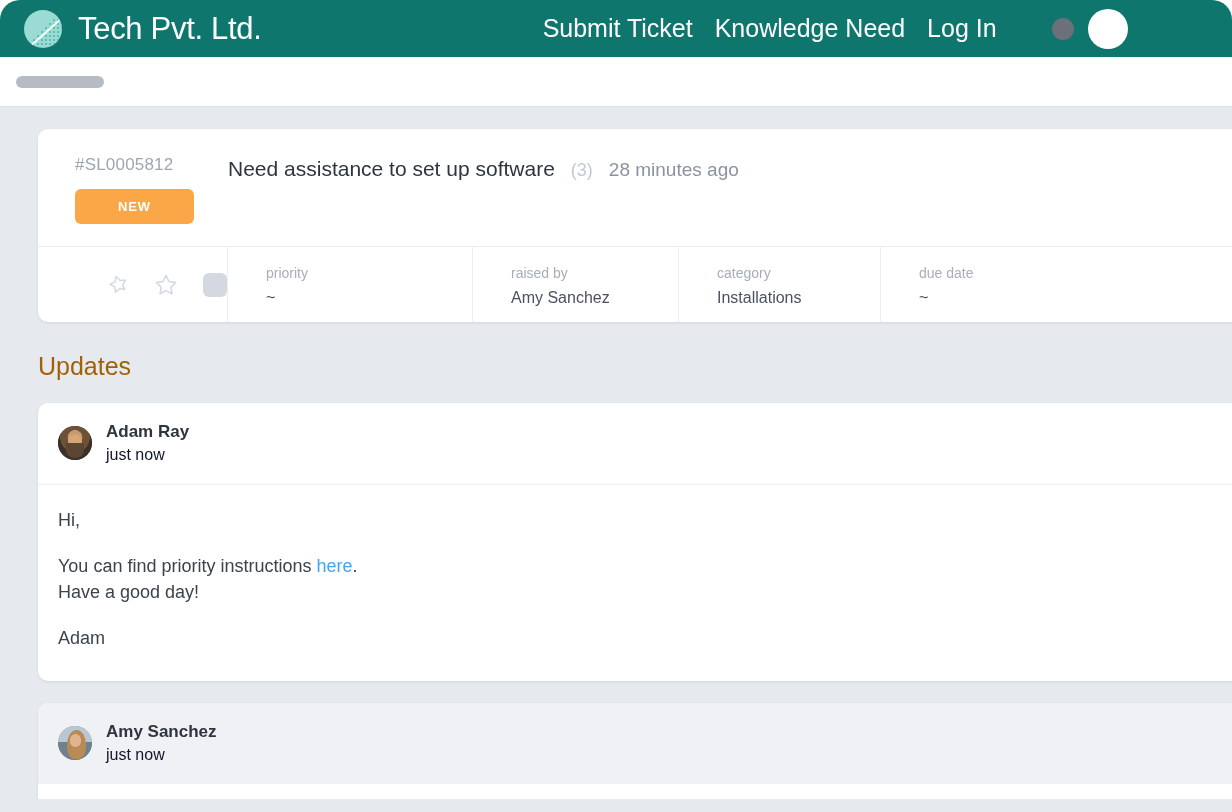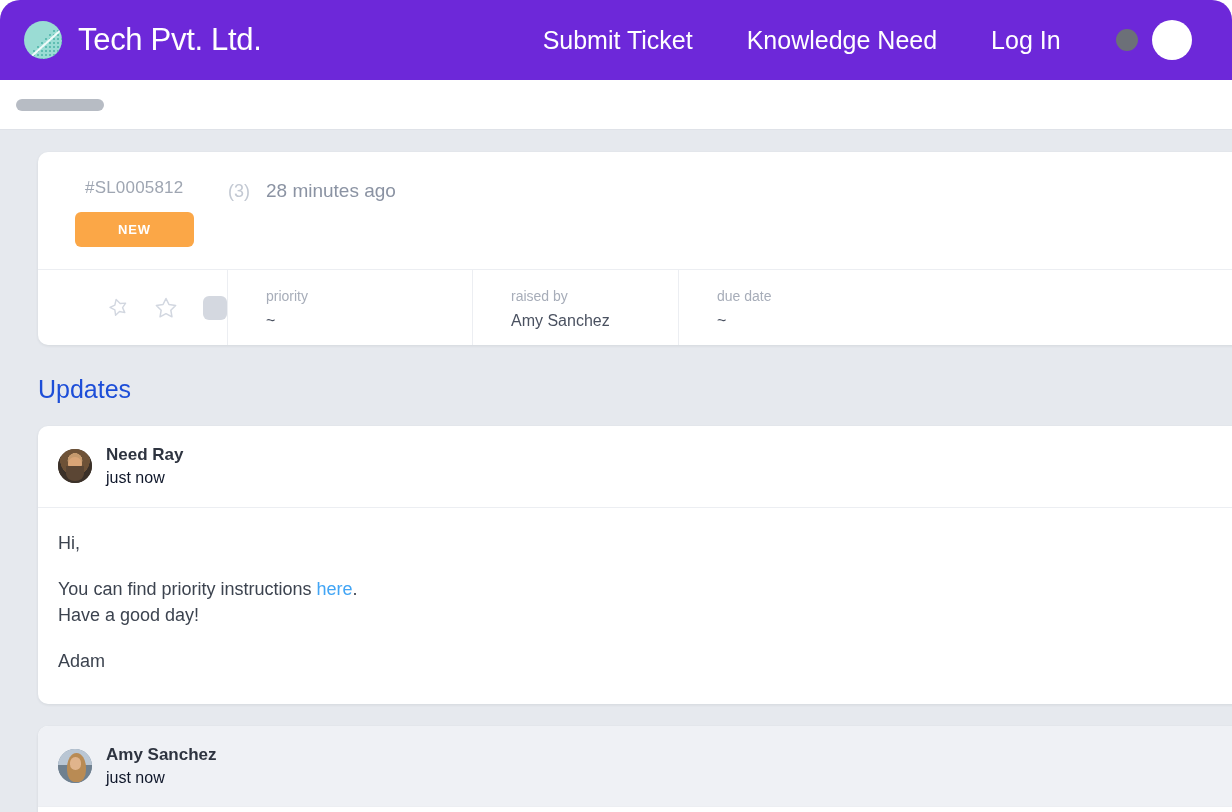--- a/index.html
+++ b/index.html
@@ -17,22 +17,22 @@
     width: 1232px;
     height: 812px;
     border-radius: 20px 20px 0 0;
     overflow: hidden;
     background: #e6e9ee;
   }
 
   
   .topbar {
     position: relative;
-    height: 80px;
-    background: #6d28d9;
+    height: 57px;
+    background: #0f766e;
     display: flex;
     align-items: center;
     padding: 0 0 0 24px;
   }
 
   .brand {
     display: flex;
     align-items: center;
     gap: 16px;
   }
@@ -67,21 +67,21 @@
     color: #ffffff;
     font-size: 31px;
     letter-spacing: -0.3px;
     font-weight: 400;
     white-space: nowrap;
   }
 
   .nav {
     display: flex;
     align-items: center;
-    gap: 54px;
+    gap: 22px;
     margin-left: 281px;
   }
   .nav-link {
     color: #ffffff;
     font-size: 25px;
     font-weight: 400;
     white-space: nowrap;
     cursor: pointer;
   }
 
@@ -143,21 +143,20 @@
   .ticket-idcol {
     width: 190px;
     padding-left: 37px;
     flex: none;
   }
   .ticket-id {
     font-size: 17px;
     color: #9fa6b2;
     letter-spacing: .2px;
     margin-bottom: 14px;
-    margin-left: 10px;
   }
   .badge {
     display: inline-block;
     background: #fba747;
     color: #ffffff;
     font-size: 13px;
     font-weight: 700;
     letter-spacing: .9px;
     padding: 10px 0;
     width: 119px;
@@ -240,21 +239,21 @@
   }
   .w-assignee { width: 245px; }
   .w-raised   { width: 206px; }
   .w-priority { width: 163px; }
   .w-category { width: 202px; }
   .w-due      { width: 200px; }
 
   
   .updates-title {
     font-size: 25px;
-    color: #1d4ed8;
+    color: #a16207;
     font-weight: 400;
     margin: 30px 0 22px 0;
   }
 
   .update-card {
     background: #ffffff;
     border-radius: 10px;
     box-shadow: 0 1px 3px rgba(30,40,60,.09);
     width: 1300px;
     margin-bottom: 22px;
@@ -375,20 +374,21 @@
     <div class="ticket-card">
 
       <div class="ticket-top">
         <div class="ticket-idcol">
           <div class="ticket-id">#SL0005812</div>
           <div class="badge">NEW</div>
         </div>
 
         <div class="ticket-main">
           <div class="ticket-titlerow">
+            <div class="ticket-title">Need assistance to set up software</div>
             <div class="ticket-count">(3)</div>
             <div class="ticket-time">28 minutes ago</div>
           </div>
         </div>
       </div>
 
       <div class="meta-row">
 
         <div class="meta-actions">
           <div class="icon-btn">
@@ -408,40 +408,44 @@
           <div class="meta-label">priority</div>
           <div class="meta-value">~</div>
         </div>
 
         <div class="meta-cell w-raised">
           <div class="meta-label">raised by</div>
           <div class="meta-value">Amy Sanchez</div>
         </div>
 
 
+        <div class="meta-cell w-category">
+          <div class="meta-label">category</div>
+          <div class="meta-value">Installations</div>
+        </div>
 
         <div class="meta-cell w-due">
           <div class="meta-label">due date</div>
           <div class="meta-value">~</div>
         </div>
 
       </div>
     </div>
 
     <div class="updates-title">Updates</div>
 
     <div class="update-card">
       <div class="update-head">
         <div class="avatar avatar-adam">
           <div class="hair"></div>
           <div class="face"></div>
           <div class="beard"></div>
         </div>
         <div>
-          <div class="update-name">Need Ray</div>
+          <div class="update-name">Adam Ray</div>
           <div class="update-time">just now</div>
         </div>
       </div>
       <div class="update-body">
         <p>Hi,</p>
         <p class="tight"><span>You can find priority instructions </span><a class="link">here</a><span>.</span></p>
         <p>Have a good day!</p>
         <p>Adam</p>
       </div>
     </div>

